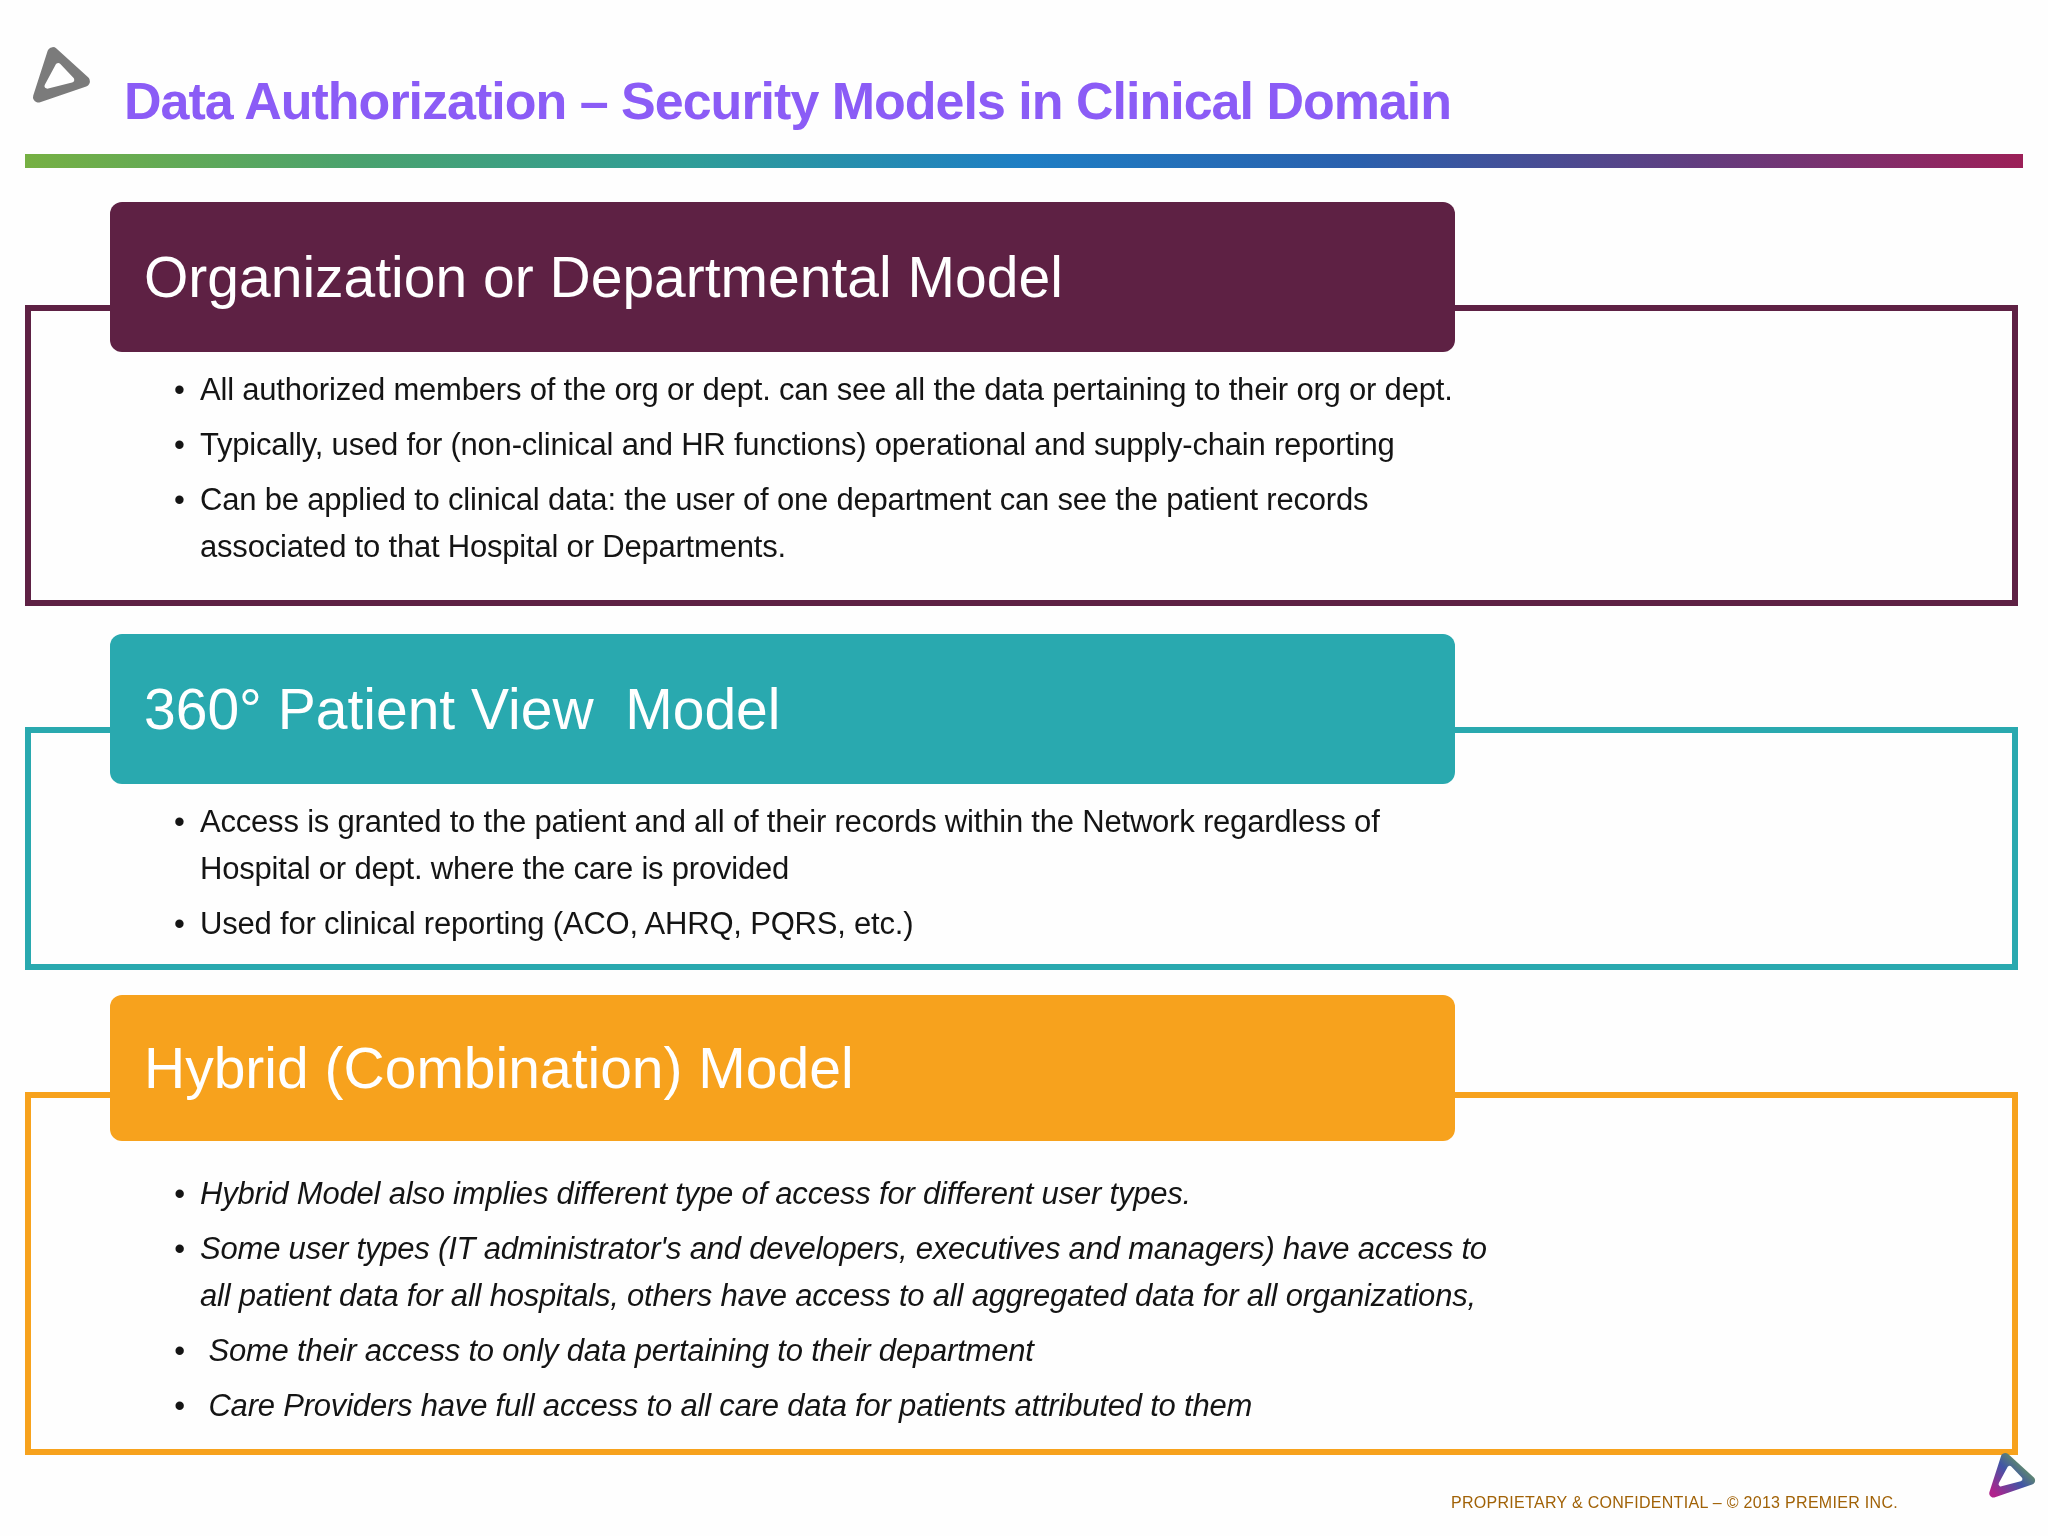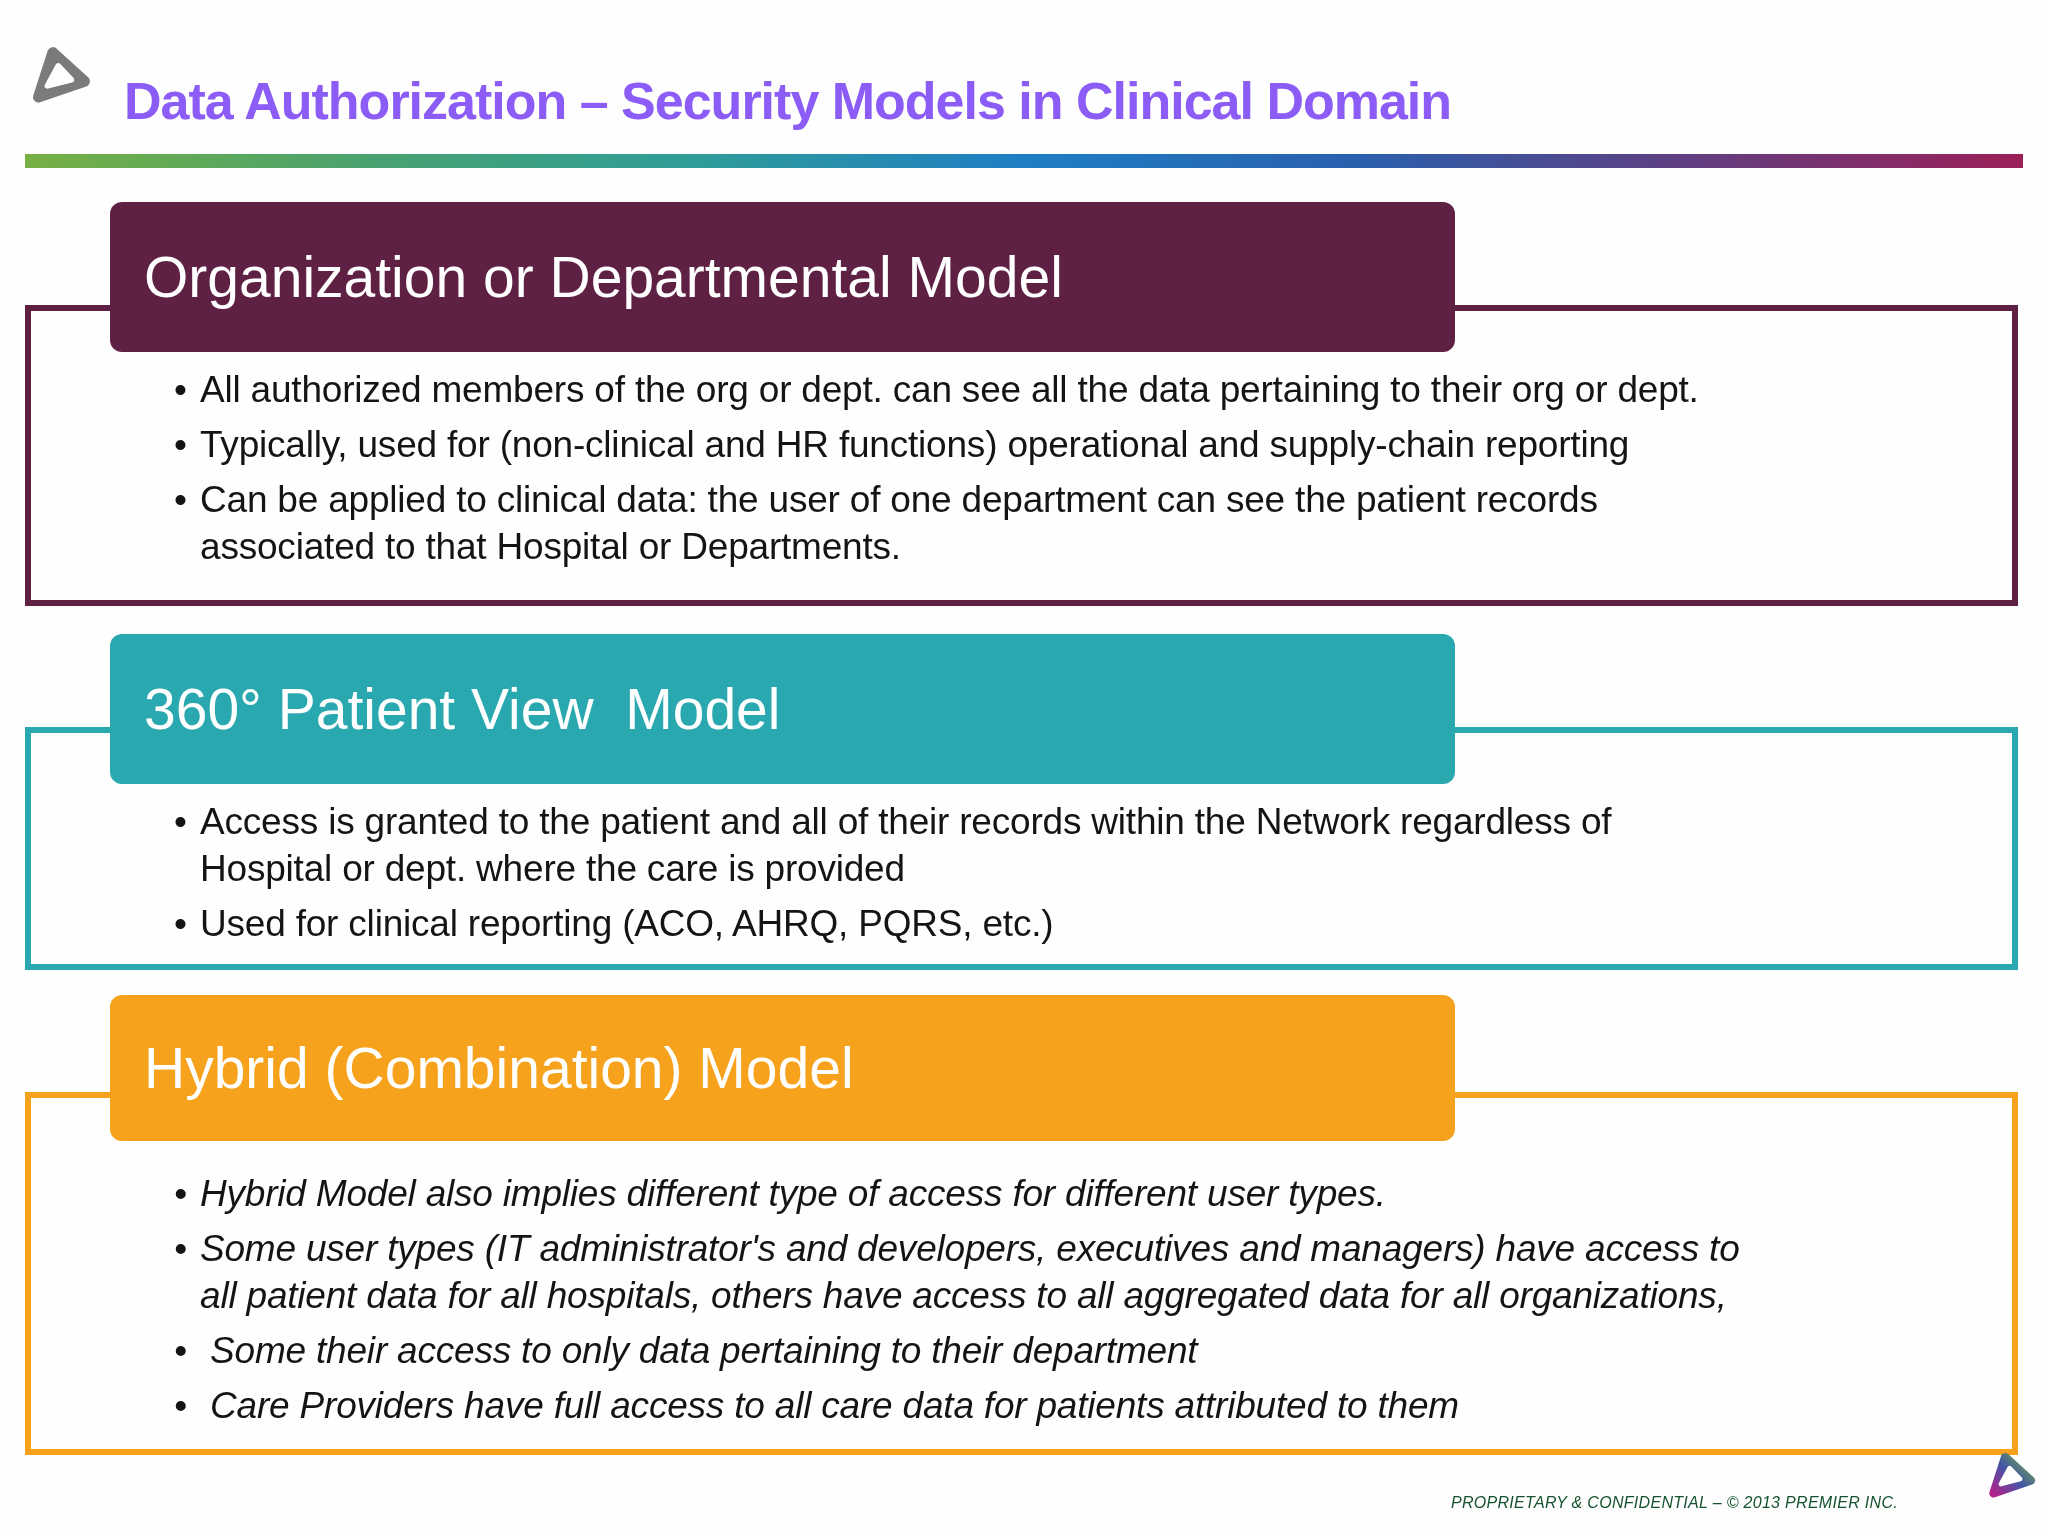--- a/index.html
+++ b/index.html
@@ -52,21 +52,21 @@
   #box1  { top: 305px;  height: 301px; }
   #head1 { top: 202px; }
   #box2  { top: 727px;  height: 243px; }
   #head2 { top: 634px; }
   #box3  { top: 1092px; height: 363px; }
   #head3 { top: 995px;  height: 146px; }
 
   ul.bullets {
     position: absolute; margin: 0; padding: 0;
     list-style: none;
-    font-size: 37px; line-height: 47px;
+    font-size: 31px; line-height: 47px;
     letter-spacing: -0.2px; color: #141414;
     z-index: 3;
   }
   ul.bullets li {
     position: relative;
     padding-left: 28px;
     margin-bottom: 8px;
     white-space: pre-wrap;
   }
   ul.bullets li::before {
@@ -77,23 +77,22 @@
   #bullets2 { left: 172px; top: 798px;  width: 1720px; }
   #bullets3 { left: 172px; top: 1170px; width: 1740px; font-style: italic; }
 
   
   .page-num {
     position: absolute; left: 10px; top: 1496px;
     font-size: 27px; color: #1c1c1c; margin-top: 44px;
   }
   .footer-text {
     position: absolute; right: 150px; top: 1494px;
-    font-size: 16px; letter-spacing: 0.3px; color: #14532d;
+    font-size: 16px; letter-spacing: 0.3px; color: #a16207;
     white-space: nowrap;
-    font-style: italic;
   }
   .logo-footer {
     position: absolute; right: 8px; top: 1448px;
     width: 58px; height: 58px;
   }
 </style>
 </head>
 <body>
 
 <div>

